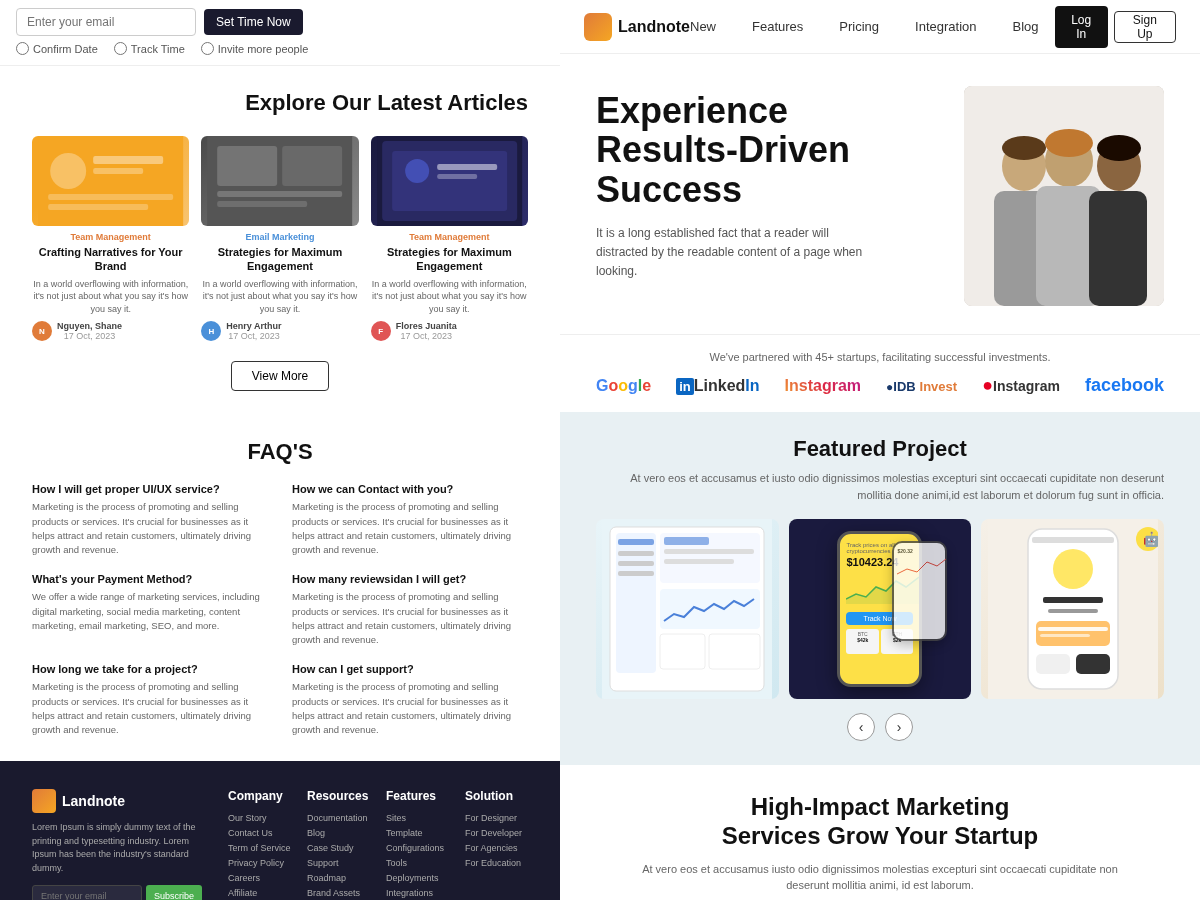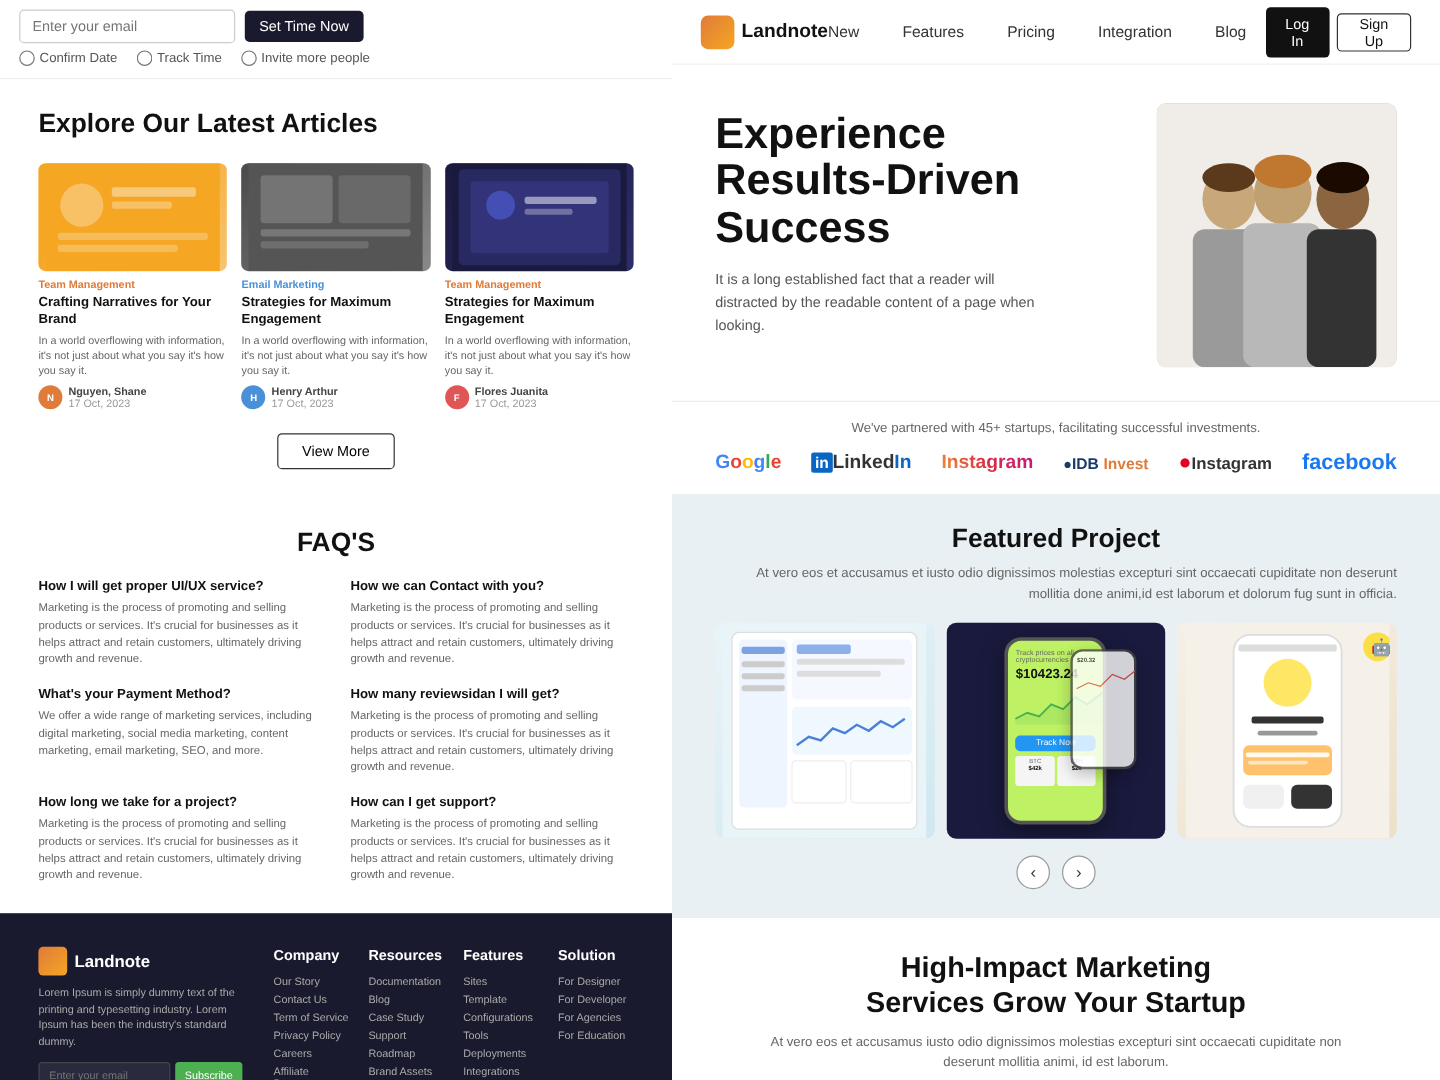--- a/index.html
+++ b/index.html
@@ -50,33 +50,33 @@
       color: #555;
     }
     .options-row label { display: flex; align-items: center; gap: 4px; }
 
     
     .articles-section {
       padding: 24px 32px;
       flex: 1;
     }
     .section-title {
-      text-align: left;
+      text-align: right;
       font-size: 22px;
       font-weight: 800;
       margin-bottom: 20px;
       color: #111;
     }
     .articles-grid {
       display: grid;
       grid-template-columns: repeat(3, 1fr);
       gap: 12px;
       margin-bottom: 20px;
     }
-    .article-card { font-size: 11px; }
+    .article-card { font-size: 11px; text-align: center; }
     .article-img-placeholder {
       width: 100%;
       height: 90px;
       border-radius: 6px;
       margin-bottom: 6px;
       background: #ddd;
       display: flex;
       align-items: center;
       justify-content: center;
       font-size: 10px;
@@ -762,21 +762,21 @@
           <rect x="58" y="70" width="100" height="40" rx="4" fill="#f0f8ff"></rect>
 
           <polyline points="62,102 72,95 82,98 92,88 102,92 112,85 122,90 132,82 142,87 152,80" fill="none" stroke="#4a80d9" stroke-width="2"></polyline>
           <rect x="58" y="115" width="45" height="35" rx="3" fill="#fff" stroke="#eee"></rect>
           <rect x="107" y="115" width="51" height="35" rx="3" fill="#fff" stroke="#eee"></rect>
         </svg>
       </div>
 
       <div class="featured-card featured-card-2">
         <div style="position:relative; display:flex; flex-direction:column; align-items:center;">
-          <div style="width:85px;height:156px;background:#bef264;border-radius:14px;border:3px solid #555;padding:8px 6px;box-shadow:0 6px 20px rgba(0,0,0,0.4);">
+          <div style="width:85px;height:156px;background:#fde047;border-radius:14px;border:3px solid #555;padding:8px 6px;box-shadow:0 6px 20px rgba(0,0,0,0.4);">
             <div style="font-size:6px;color:#666;margin-bottom:2px;">Track prices on all cryptocurrencies</div>
             <div style="font-size:11px;font-weight:700;color:#111;margin-bottom:1px;">$10423.24</div>
             <svg width="73" height="35" viewBox="0 0 73 35">
               <polyline points="0,30 10,25 20,28 30,18 40,22 50,12 60,18 73,8" fill="none" stroke="#4CAF50" stroke-width="1.5"></polyline>
               <polyline points="0,30 10,25 20,28 30,18 40,22 50,12 60,18 73,8 73,35 0,35" fill="#4CAF50" opacity="0.15"></polyline>
             </svg>
             <div style="background:#2196F3;color:#fff;border-radius:4px;padding:3px;font-size:7px;text-align:center;margin-top:4px;">Track Now</div>
             <div style="display:flex;gap:2px;margin-top:4px;">
               <div style="flex:1;background:#f5f5f5;border-radius:3px;height:25px;font-size:5px;color:#666;padding:2px;text-align:center;">BTC<br><span style="font-weight:700;color:#111">$42k</span></div>
               <div style="flex:1;background:#f5f5f5;border-radius:3px;height:25px;font-size:5px;color:#666;padding:2px;text-align:center;">ETH<br><span style="font-weight:700;color:#111">$2k</span></div>

